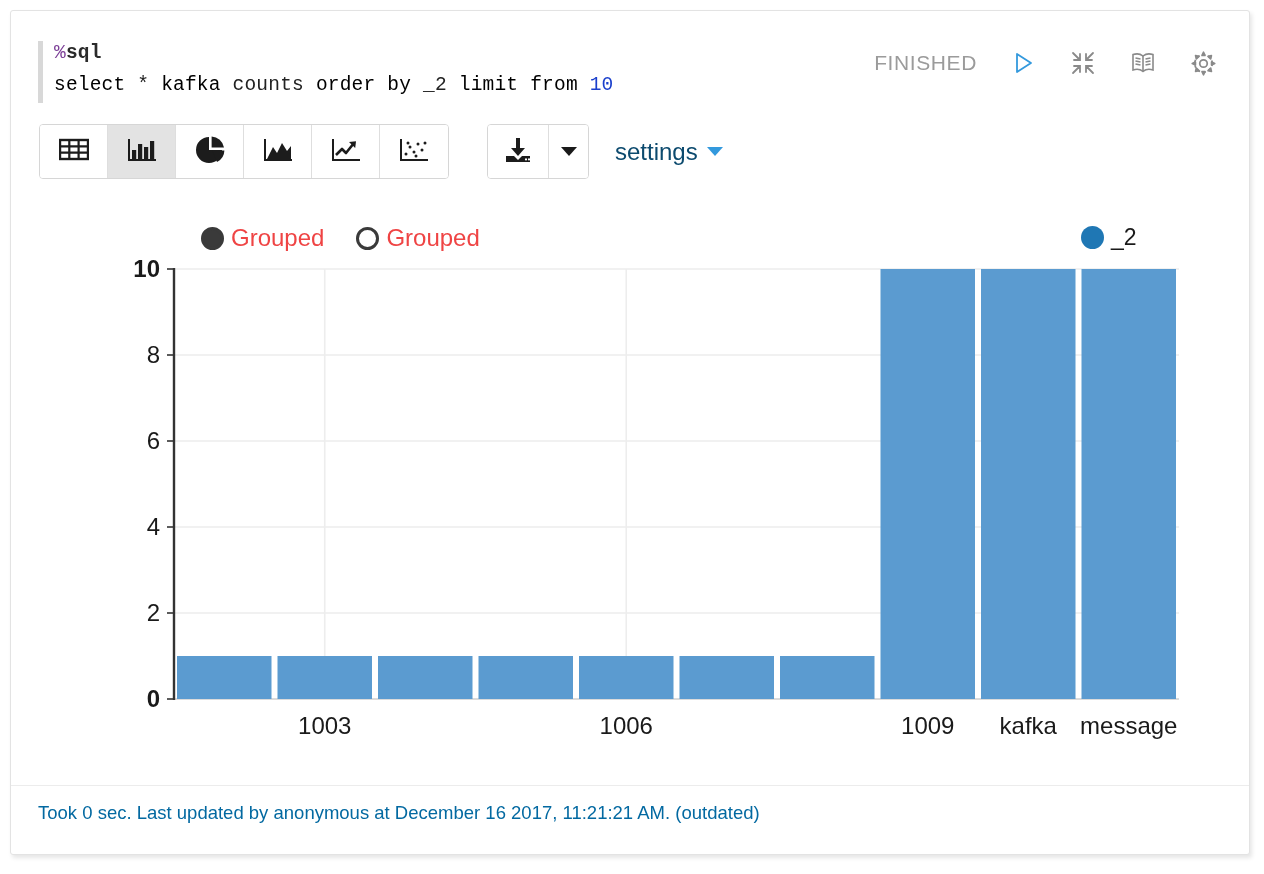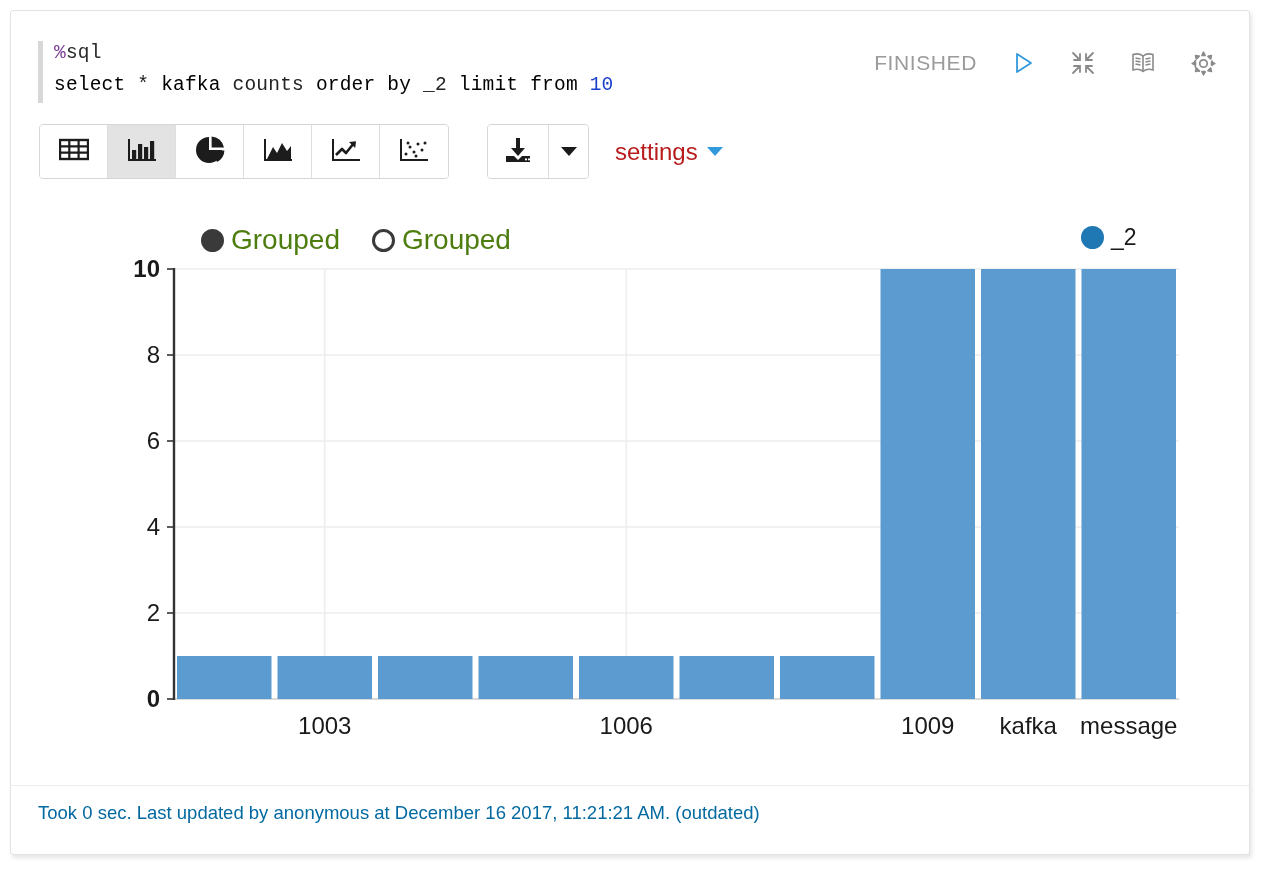--- a/index.html
+++ b/index.html
@@ -44,21 +44,21 @@
     position: absolute;
     left: 16px; top: 0;
     font-family: "Liberation Mono", "DejaVu Sans Mono", monospace;
     font-size: 19.5px;
     line-height: 32px;
     white-space: pre;
     color: #222222;
     letter-spacing: 0.2px;
   }
   .tok-pct      { color: #7c3f97; }
-  .tok-interp   { color: #2b2b2b; font-weight: 400; }
+  .tok-interp   { color: #2b2b2b; font-weight: 700; }
   .tok-kw       { color: #000000; }
   .tok-op       { color: #222222; }
   .tok-ident    { color: #222222; text-align: center; }
   .tok-num      { color: #1a3fcc; }
 
   
   .status-bar {
     position: absolute;
     right: 32px; top: 32px;
     display: flex;
@@ -128,21 +128,21 @@
   .caret-down {
     width: 0; height: 0;
     border-left: 8px solid transparent;
     border-right: 8px solid transparent;
     border-top: 9px solid #1a1a1a;
   }
 
   .settings-link {
     margin-left: 26px;
     display: flex; align-items: center; gap: 9px;
-    color: #b91c1c;
+    color: #0c4a6e;
     font-size: 24px;
     cursor: pointer;
   }
   .caret-blue {
     width: 0; height: 0;
     border-left: 8px solid transparent;
     border-right: 8px solid transparent;
     border-top: 9px solid #3399dd;
   }
 
@@ -164,21 +164,21 @@
     cursor: pointer;
   }
   .radio {
     width: 23px; height: 23px;
     border-radius: 50%;
     border: 3px solid #3a3a3a;
     background: #ffffff;
     flex: none;
   }
   .radio.checked { background: #3a3a3a; }
-  .opt-label { font-size: 28px; color: #4d7c0f; }
+  .opt-label { font-size: 24px; color: #ef4444; }
 
   
   .legend {
     position: absolute;
     left: 1070px; top: 13px;
     display: flex; align-items: center; gap: 7px;
   }
   .legend-dot {
     width: 23px; height: 23px; border-radius: 50%;
     background: #1f77b4; flex: none;

